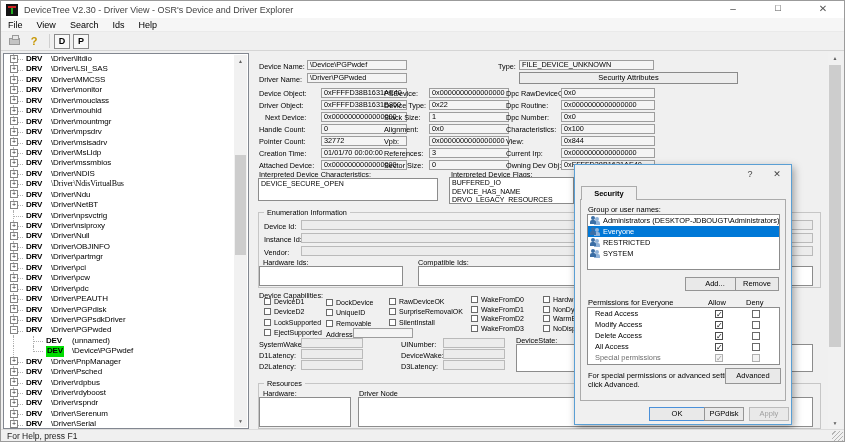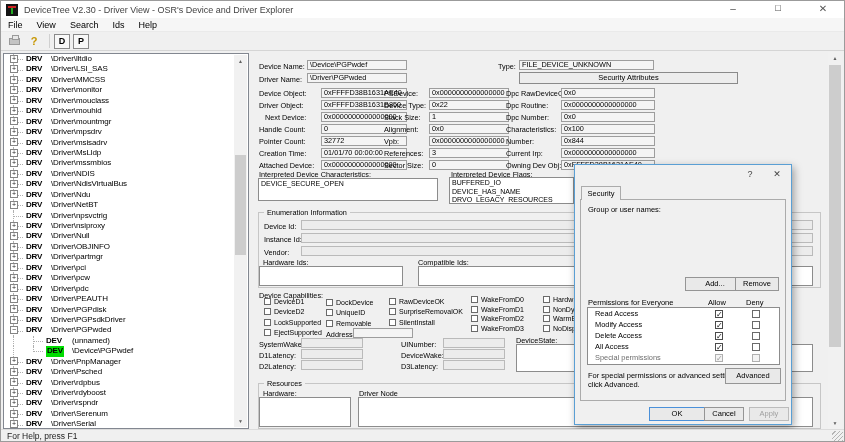--- a/index.html
+++ b/index.html
@@ -65,23 +65,23 @@
   .cb.gray{border-color:#b0b0b0;background:#f4f4f4;color:#9a9a9a;}
   .cap-lbl{position:absolute;font-size:7px;line-height:8px;white-space:nowrap;}
   
   .dialog{position:absolute;left:573px;top:163px;width:218px;height:261px;background:#f0f0f0;
     border:1px solid #5a9fd4;box-shadow:2px 3px 8px rgba(0,0,0,0.35);}
   .d-titlebar{position:absolute;left:0;top:0;right:0;height:18px;background:#fff;
     display:flex;align-items:center;padding-left:5px;}
   .d-title{font-size:8.5px;margin-left:5px;white-space:nowrap;}
   .d-cap{position:absolute;top:0;height:18px;line-height:18px;text-align:center;
     font-size:9px;color:#444;}
-  .tab{position:absolute;left:6px;top:21px;width:40px;height:14px;background:#f0f0f0;
+  .tab{position:absolute;left:6px;top:21px;width:56px;height:14px;background:#f0f0f0;
     border:1px solid #ababab;border-bottom:none;font-size:7.5px;text-align:center;
-    line-height:13px;z-index:2;}
+    line-height:13px;z-index:2;font-weight:bold;}
   .tabpage{position:absolute;left:5px;top:34px;width:206px;height:202px;border:1px solid #ababab;background:#f0f0f0;}
   .dlbl{position:absolute;font-size:7.5px;line-height:9px;white-space:nowrap;}
   .dlist{position:absolute;background:#fff;border:1px solid #8c8c8c;overflow:hidden;}
   .u-row{position:relative;height:11px;font-size:7.4px;line-height:11px;display:flex;
     align-items:center;padding-left:2px;white-space:nowrap;}
   .u-row.sel{background:#0078d7;color:#fff;}
   .usr-icon{width:11px;height:9px;position:relative;flex:0 0 auto;margin-right:2px;}
   .usr-icon::before{content:'';position:absolute;left:1px;top:0;width:4px;height:4px;border-radius:50%;
     background:#3b6ea5;box-shadow:4px 1px 0 #8fb2d9;}
   .usr-icon::after{content:'';position:absolute;left:0;top:4px;width:6px;height:4px;
@@ -216,21 +216,21 @@
           <span class="hdash" style="left: 10px; width: 9px;"></span>
           <span class="ebox" style="left: 6px;">+</span>
           <span class="t-tag" style="left: 22px;">DRV</span>
           <span class="t-name" style="left: 47px;">\Driver\NDIS</span>
         </div>
         <div class="t-row">
           <span class="vline" style="left: 9px;"></span>
           <span class="hdash" style="left: 10px; width: 9px;"></span>
           <span class="ebox" style="left: 6px;">+</span>
           <span class="t-tag" style="left: 22px;">DRV</span>
-          <span class="t-name" style="left: 47px;">\Driver\NdisVirtualBus</span>
+          <span class="t-name" style="left: 47px; font-family: Liberation Serif, serif;">\Driver\NdisVirtualBus</span>
         </div>
         <div class="t-row">
           <span class="vline" style="left: 9px;"></span>
           <span class="hdash" style="left: 10px; width: 9px;"></span>
           <span class="ebox" style="left: 6px;">+</span>
           <span class="t-tag" style="left: 22px;">DRV</span>
           <span class="t-name" style="left: 47px;">\Driver\Ndu</span>
         </div>
         <div class="t-row">
           <span class="vline" style="left: 9px;"></span>
@@ -437,21 +437,21 @@
       </div>
     <div id="col3-host">
         <span class="lbl" style="left: 255px; top: 37px;">Dpc RawDeviceOK:</span>
         <span class="fld" style="left: 310px; top: 36px; width: 94px;">0x0</span>
         <span class="lbl" style="left: 255px; top: 49px;">Dpc Routine:</span>
         <span class="fld" style="left: 310px; top: 48px; width: 94px;">0x0000000000000000</span>
         <span class="lbl" style="left: 255px; top: 61px;">Dpc Number:</span>
         <span class="fld" style="left: 310px; top: 60px; width: 94px;">0x0</span>
         <span class="lbl" style="left: 255px; top: 73px;">Characteristics:</span>
         <span class="fld" style="left: 310px; top: 72px; width: 94px;">0x100</span>
-        <span class="lbl" style="left: 255px; top: 85px;">Number:</span>
+        <span class="lbl" style="left: 255px; top: 85px;">View:</span>
         <span class="fld" style="left: 310px; top: 84px; width: 94px;">0x844</span>
         <span class="lbl" style="left: 255px; top: 97px;">Current Irp:</span>
         <span class="fld" style="left: 310px; top: 96px; width: 94px;">0x0000000000000000</span>
         <span class="lbl" style="left: 255px; top: 109px;">Owning Dev Obj:</span>
         <span class="fld" style="left: 310px; top: 108px; width: 94px;">0xFFFFD38B1631AE40</span>
       </div>
 
     <span class="lbl" style="left:8px;top:118px;">Interpreted Device Characteristics:</span>
     <div class="wbox" style="left:7px;top:126px;width:180px;height:23px;">DEVICE_SECURE_OPEN</div>
     <span class="lbl" style="left:200px;top:118px;">Interpreted Device Flags:</span>
@@ -549,20 +549,38 @@
   </div>
 
   <div class="dialog">
     <div class="d-cap" style="left:166px;width:18px;">?</div>
     <div class="d-cap" style="left:192px;width:20px;">✕</div>
 
     <div class="tab">Security</div>
     <div class="tabpage"></div>
 
     <span class="dlbl" style="left:13px;top:40px;">Group or user names:</span>
+    <div class="dlist" style="left:12px;top:49px;width:193px;height:56px;" id="users-list">
+        <div class="u-row">
+          <span class="usr-icon"></span>
+          <span>Administrators (DESKTOP-JDBOUGT\Administrators)</span>
+        </div>
+        <div class="u-row sel">
+          <span class="usr-icon"></span>
+          <span>Everyone</span>
+        </div>
+        <div class="u-row">
+          <span class="usr-icon"></span>
+          <span>RESTRICTED</span>
+        </div>
+        <div class="u-row">
+          <span class="usr-icon"></span>
+          <span>SYSTEM</span>
+        </div>
+      </div>
 
     <div class="dbtn" style="left:110px;top:112px;width:60px;height:14px;line-height:12px;">Add...</div>
     <div class="dbtn" style="left:160px;top:112px;width:44px;height:14px;line-height:12px;">Remove</div>
 
     <span class="dlbl" style="left:13px;top:133px;">Permissions for Everyone</span>
     <span class="dlbl" style="left:133px;top:133px;">Allow</span>
     <span class="dlbl" style="left:171px;top:133px;">Deny</span>
     <div class="dlist" style="left:12px;top:142px;width:193px;height:58px;" id="perms-list">
         <div class="p-row">
           <span class="p-name">Read Access</span>
@@ -589,21 +607,21 @@
           <span class="cb gray" style="left: 127px; top: 2px;">✓</span>
           <span class="cb gray" style="left: 164px; top: 2px;"></span>
         </div>
       </div>
 
     <span class="dlbl" style="left:13px;top:206px;">For special permissions or advanced settings,</span>
     <span class="dlbl" style="left:13px;top:215px;">click Advanced.</span>
     <div class="dbtn" style="left:150px;top:203px;width:56px;height:16px;line-height:14px;">Advanced</div>
 
     <div class="dbtn default" style="left:74px;top:242px;width:56px;height:14px;line-height:12px;">OK</div>
-    <div class="dbtn" style="left:129px;top:242px;width:40px;height:14px;line-height:12px;">Cancel</div>
+    <div class="dbtn" style="left:129px;top:242px;width:40px;height:14px;line-height:12px;">PGPdisk</div>
     <div class="dbtn disabled" style="left:174px;top:242px;width:40px;height:14px;line-height:12px;">Apply</div>
   </div>
 
   <div class="statusbar">
     <span>For Help, press F1</span>
   </div>
   <div class="grip"></div>
 
 </div>
 

